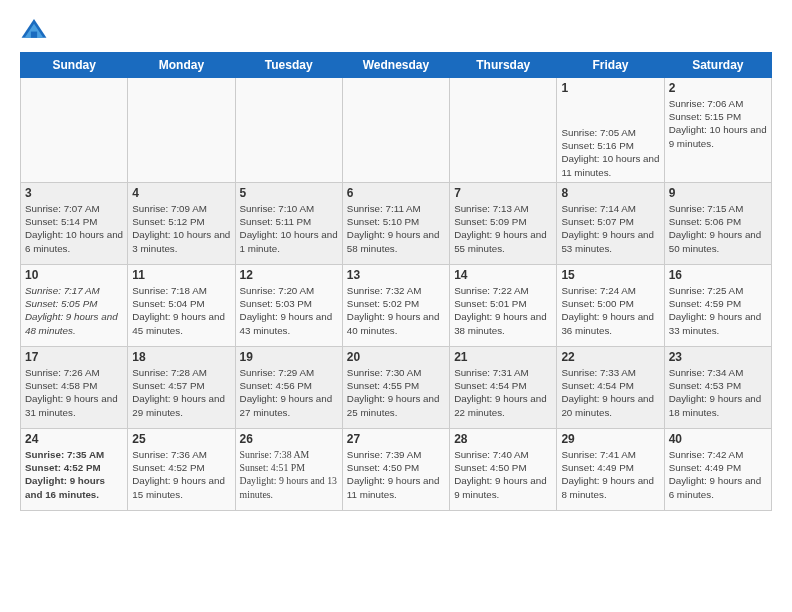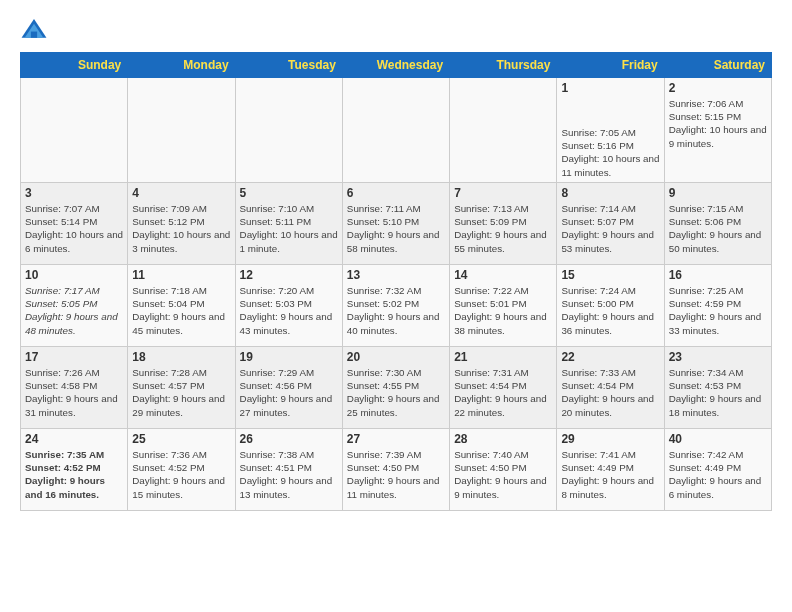--- a/index.html
+++ b/index.html
@@ -56,23 +56,23 @@
       font-size: 14px;
       color: #555;
     }
     .calendar-table {
       width: 100%;
       border-collapse: collapse;
       font-size: 10.5px;
     }
     .calendar-table thead tr th {
       background-color: #1a6bbf;
-      color: #fde047;
+      color: #ffffff;
       padding: 5px 6px;
-      text-align: right;
+      text-align: center;
       font-size: 12px;
       font-weight: bold;
       border: 1px solid #1a6bbf;
     }
     .calendar-table tbody tr td {
       border: 1px solid #ccc;
       vertical-align: top;
       padding: 3px 4px;
       width: calc(100% / 7);
       height: 82px;
@@ -294,21 +294,21 @@
 Daylight: 9 hours and 16 minutes.</div>
           </td>
           <td>
             <span class="day-num">25</span>
             <div class="day-info" style="white-space: pre-line;">Sunrise: 7:36 AM
 Sunset: 4:52 PM
 Daylight: 9 hours and 15 minutes.</div>
           </td>
           <td>
             <span class="day-num">26</span>
-            <div class="day-info" style="white-space: pre-line;">Sunrise: 7:38 AM
+            <div class="day-info" style="white-space: pre-line; font-family: Liberation Serif, serif;">Sunrise: 7:38 AM
 Sunset: 4:51 PM
 Daylight: 9 hours and 13 minutes.</div>
           </td>
           <td>
             <span class="day-num">27</span>
             <div class="day-info" style="white-space: pre-line;">Sunrise: 7:39 AM
 Sunset: 4:50 PM
 Daylight: 9 hours and 11 minutes.</div>
           </td>
           <td>

